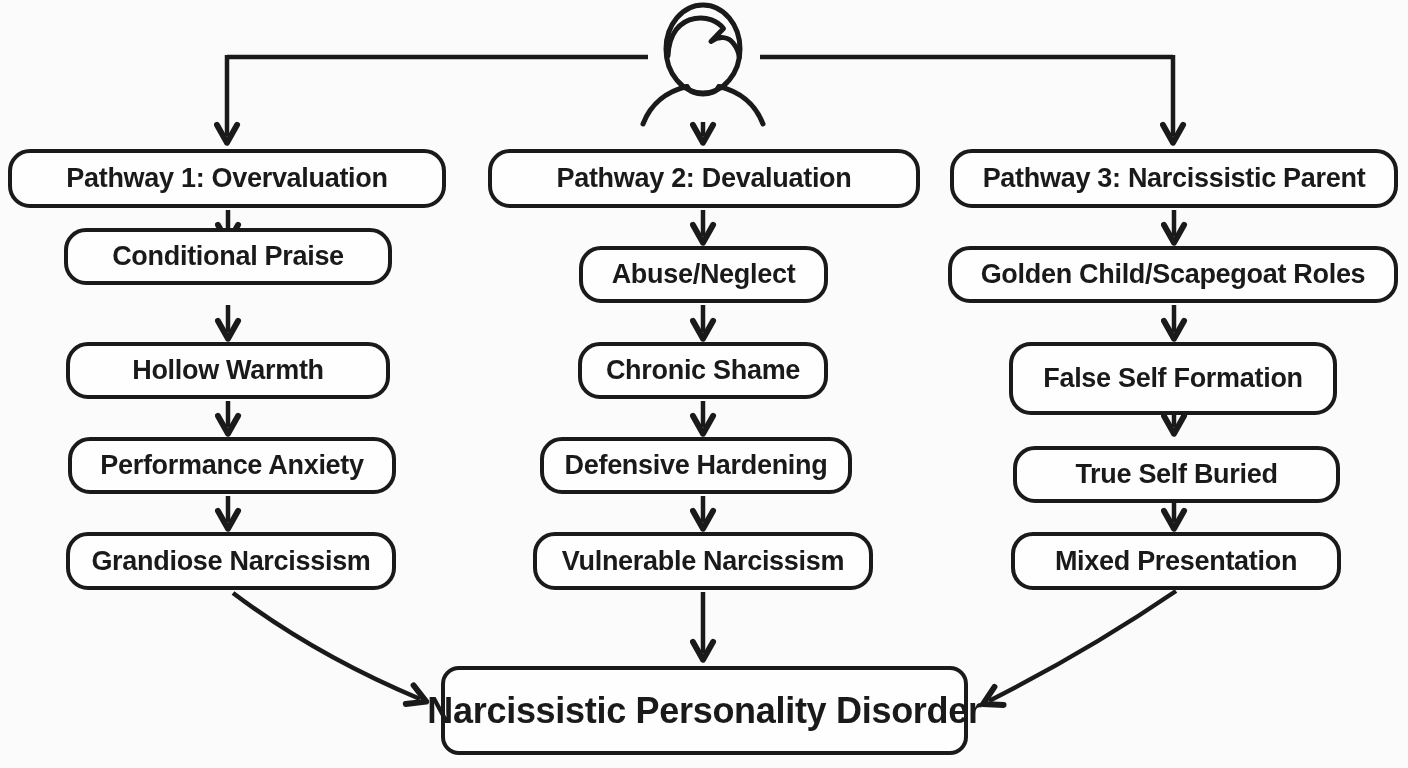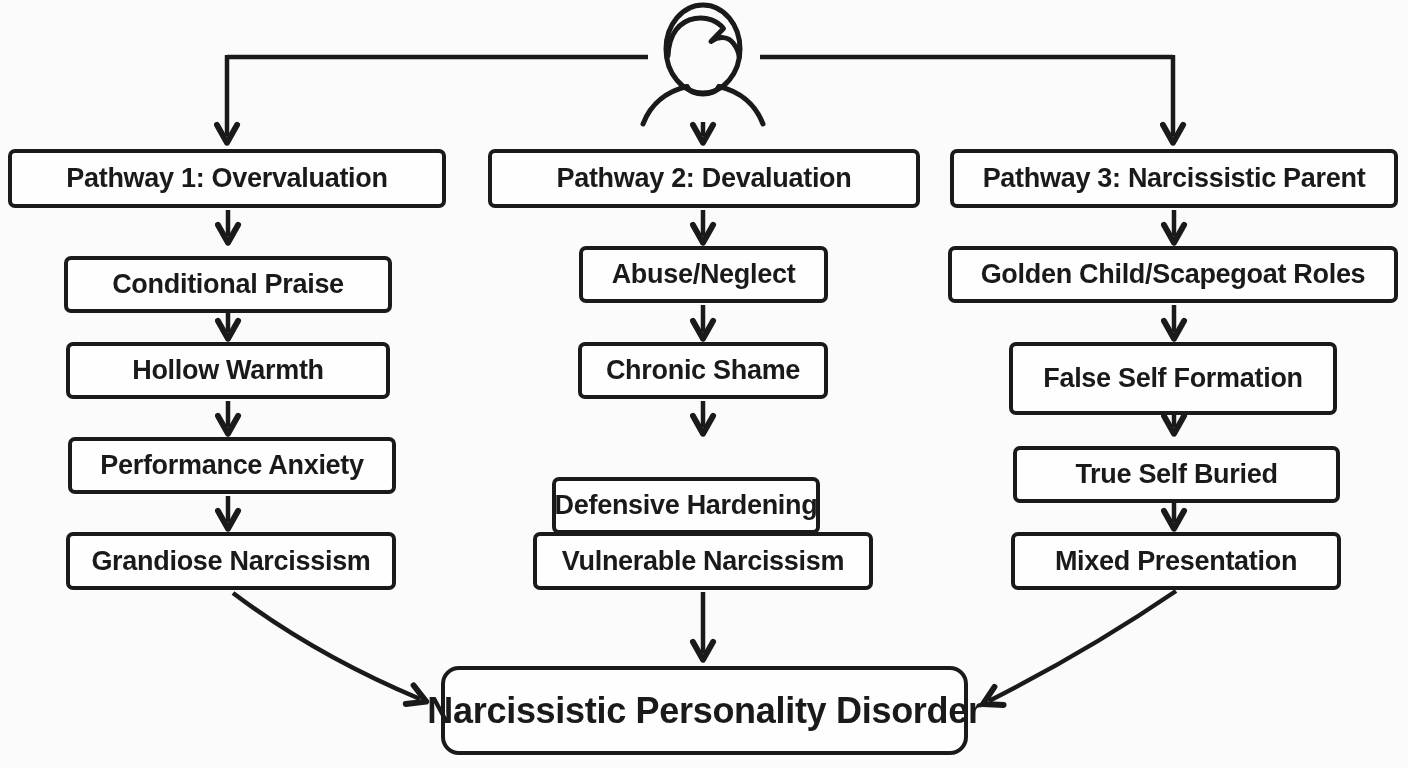--- a/index.html
+++ b/index.html
@@ -20,48 +20,48 @@
     background:var(--bg);
   }
   svg.connector-layer{
     position:absolute;left:0;top:0;width:1408px;height:768px;
     pointer-events:none;
   }
   .node{
     position:absolute;
     background:var(--box-fill);
     border:4px solid var(--ink);
-    border-radius:7px;
+    border-radius:22px;
     display:flex;align-items:center;justify-content:center;
     white-space:nowrap;
     color:var(--ink);
     font-weight:600;
     font-size:27px;
     letter-spacing:-0.3px;
     z-index:2;
   }
   .node.outcome{
     font-size:36px;
     border-radius:18px;
   }
   
   #box-h1{left:8px;   top:149px; width:438px; height:59px;}
   #box-h2{left:488px; top:149px; width:432px; height:59px;}
   #box-h3{left:950px; top:149px; width:448px; height:59px;}
   
-  #box-c1s1{left:64px;  top:256px; width:328px; height:57px;}
+  #box-c1s1{left:64px;  top:228px; width:328px; height:57px;}
   #box-c2s1{left:579px; top:246px; width:249px; height:57px;}
   #box-c3s1{left:948px; top:246px; width:450px; height:57px;}
   
   #box-c1s2{left:66px;  top:342px; width:324px; height:57px;}
   #box-c2s2{left:578px; top:342px; width:250px; height:57px;}
   #box-c3s2{left:1009px;top:342px; width:328px; height:73px;}
   
   #box-c1s3{left:68px;  top:437px; width:328px; height:57px;}
-  #box-c2s3{left:552px; top:437px; width:268px; height:57px;margin-top:40px;}
+  #box-c2s3{left:540px; top:437px; width:312px; height:57px;}
   #box-c3s3{left:1013px;top:446px; width:327px; height:57px;}
   
   #box-c1s4{left:66px;  top:532px; width:330px; height:58px;justify-content:center;}
   #box-c2s4{left:533px; top:532px; width:340px; height:58px;text-align:right;}
   #box-c3s4{left:1011px;top:532px; width:330px; height:58px;}
   
   #box-outcome{left:441px; top:666px; width:527px; height:89px;}
 
   .line{stroke:var(--ink);stroke-width:4.5;fill:none;}
   .person{stroke:var(--ink);stroke-width:5;fill:none;stroke-linecap:round;stroke-linejoin:round;}

